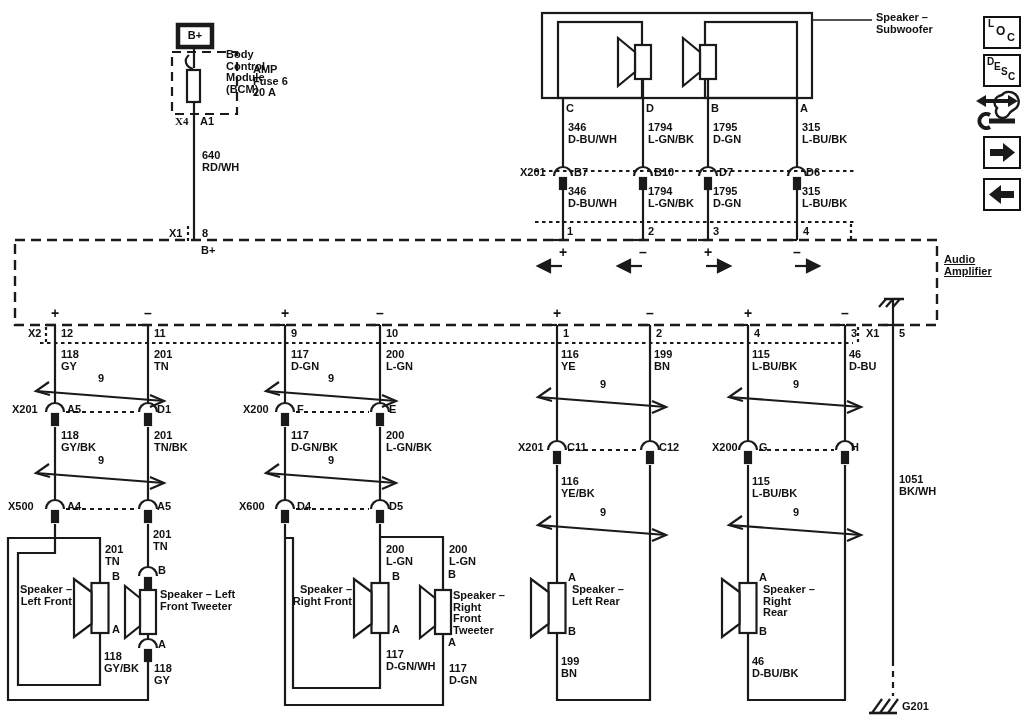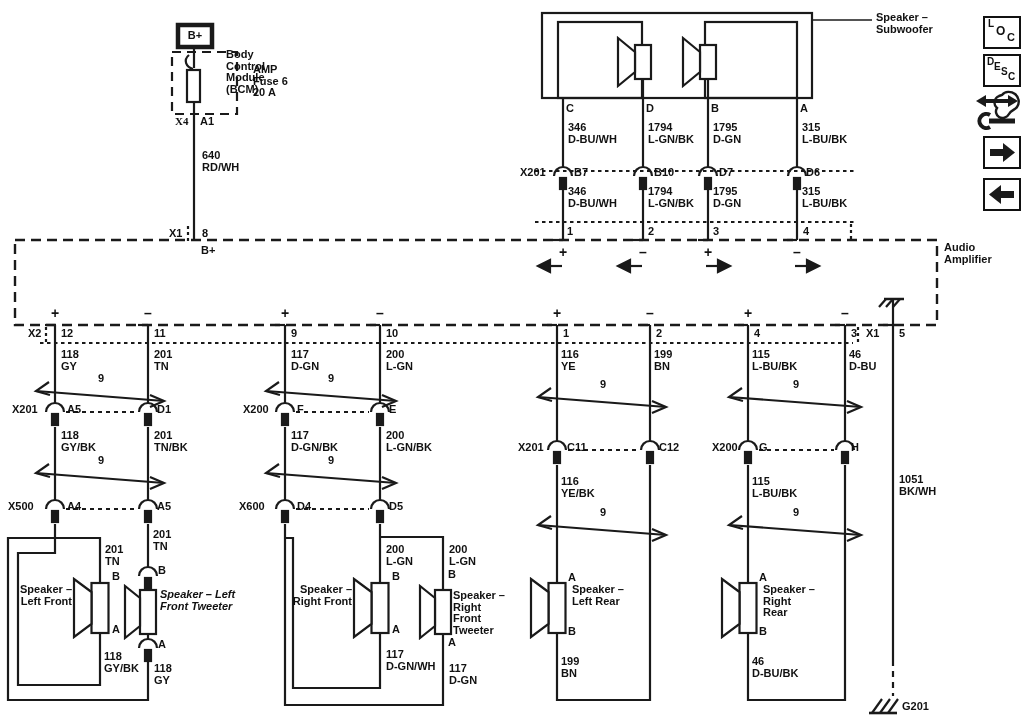--- a/index.html
+++ b/index.html
@@ -270,21 +270,21 @@
 L-BU/BK</div>
 <div class="lbl" style="left:567px;top:226px;">1</div>
 <div class="lbl" style="left:648px;top:226px;">2</div>
 <div class="lbl" style="left:713px;top:226px;">3</div>
 <div class="lbl" style="left:803px;top:226px;">4</div>
 <div class="sign" style="left:548px;top:245px;">+</div>
 <div class="sign" style="left:628px;top:245px;">–</div>
 <div class="sign" style="left:693px;top:245px;">+</div>
 <div class="sign" style="left:782px;top:245px;">–</div>
 
-<div class="lbl" style="left:944px;top:242px;">Audio
+<div class="lbl" style="left:944px;top:254px;text-decoration:underline;">Audio
 Amplifier</div>
 <div class="lbl" style="left:28px;top:328px;">X2</div>
 <div class="sign" style="left:40px;top:306px;">+</div>
 <div class="sign" style="left:133px;top:306px;">–</div>
 <div class="sign" style="left:270px;top:306px;">+</div>
 <div class="sign" style="left:365px;top:306px;">–</div>
 <div class="sign" style="left:542px;top:306px;">+</div>
 <div class="sign" style="left:635px;top:306px;">–</div>
 <div class="sign" style="left:733px;top:306px;">+</div>
 <div class="sign" style="left:830px;top:306px;">–</div>
@@ -318,21 +318,21 @@
 <div class="lbl" style="left:153px;top:529px;">201
 TN</div>
 <div class="lbl" style="left:105px;top:544px;">201
 TN</div>
 <div class="lbl" style="left:112px;top:571px;">B</div>
 <div class="lbl" style="left:112px;top:624px;">A</div>
 <div class="lbl rt" style="right:952px;top:584px;">Speaker –
 Left Front</div>
 <div class="lbl" style="left:158px;top:565px;">B</div>
 <div class="lbl" style="left:158px;top:639px;">A</div>
-<div class="lbl" style="left:160px;top:589px;font-style:italic;">Speaker – Left
+<div class="lbl" style="left:160px;top:589px;">Speaker – Left
 Front Tweeter</div>
 <div class="lbl" style="left:104px;top:651px;">118
 GY/BK</div>
 <div class="lbl" style="left:154px;top:663px;">118
 GY</div>
 
 <div class="lbl" style="left:291px;top:349px;">117
 D-GN</div>
 <div class="lbl" style="left:386px;top:349px;">200
 L-GN</div>

